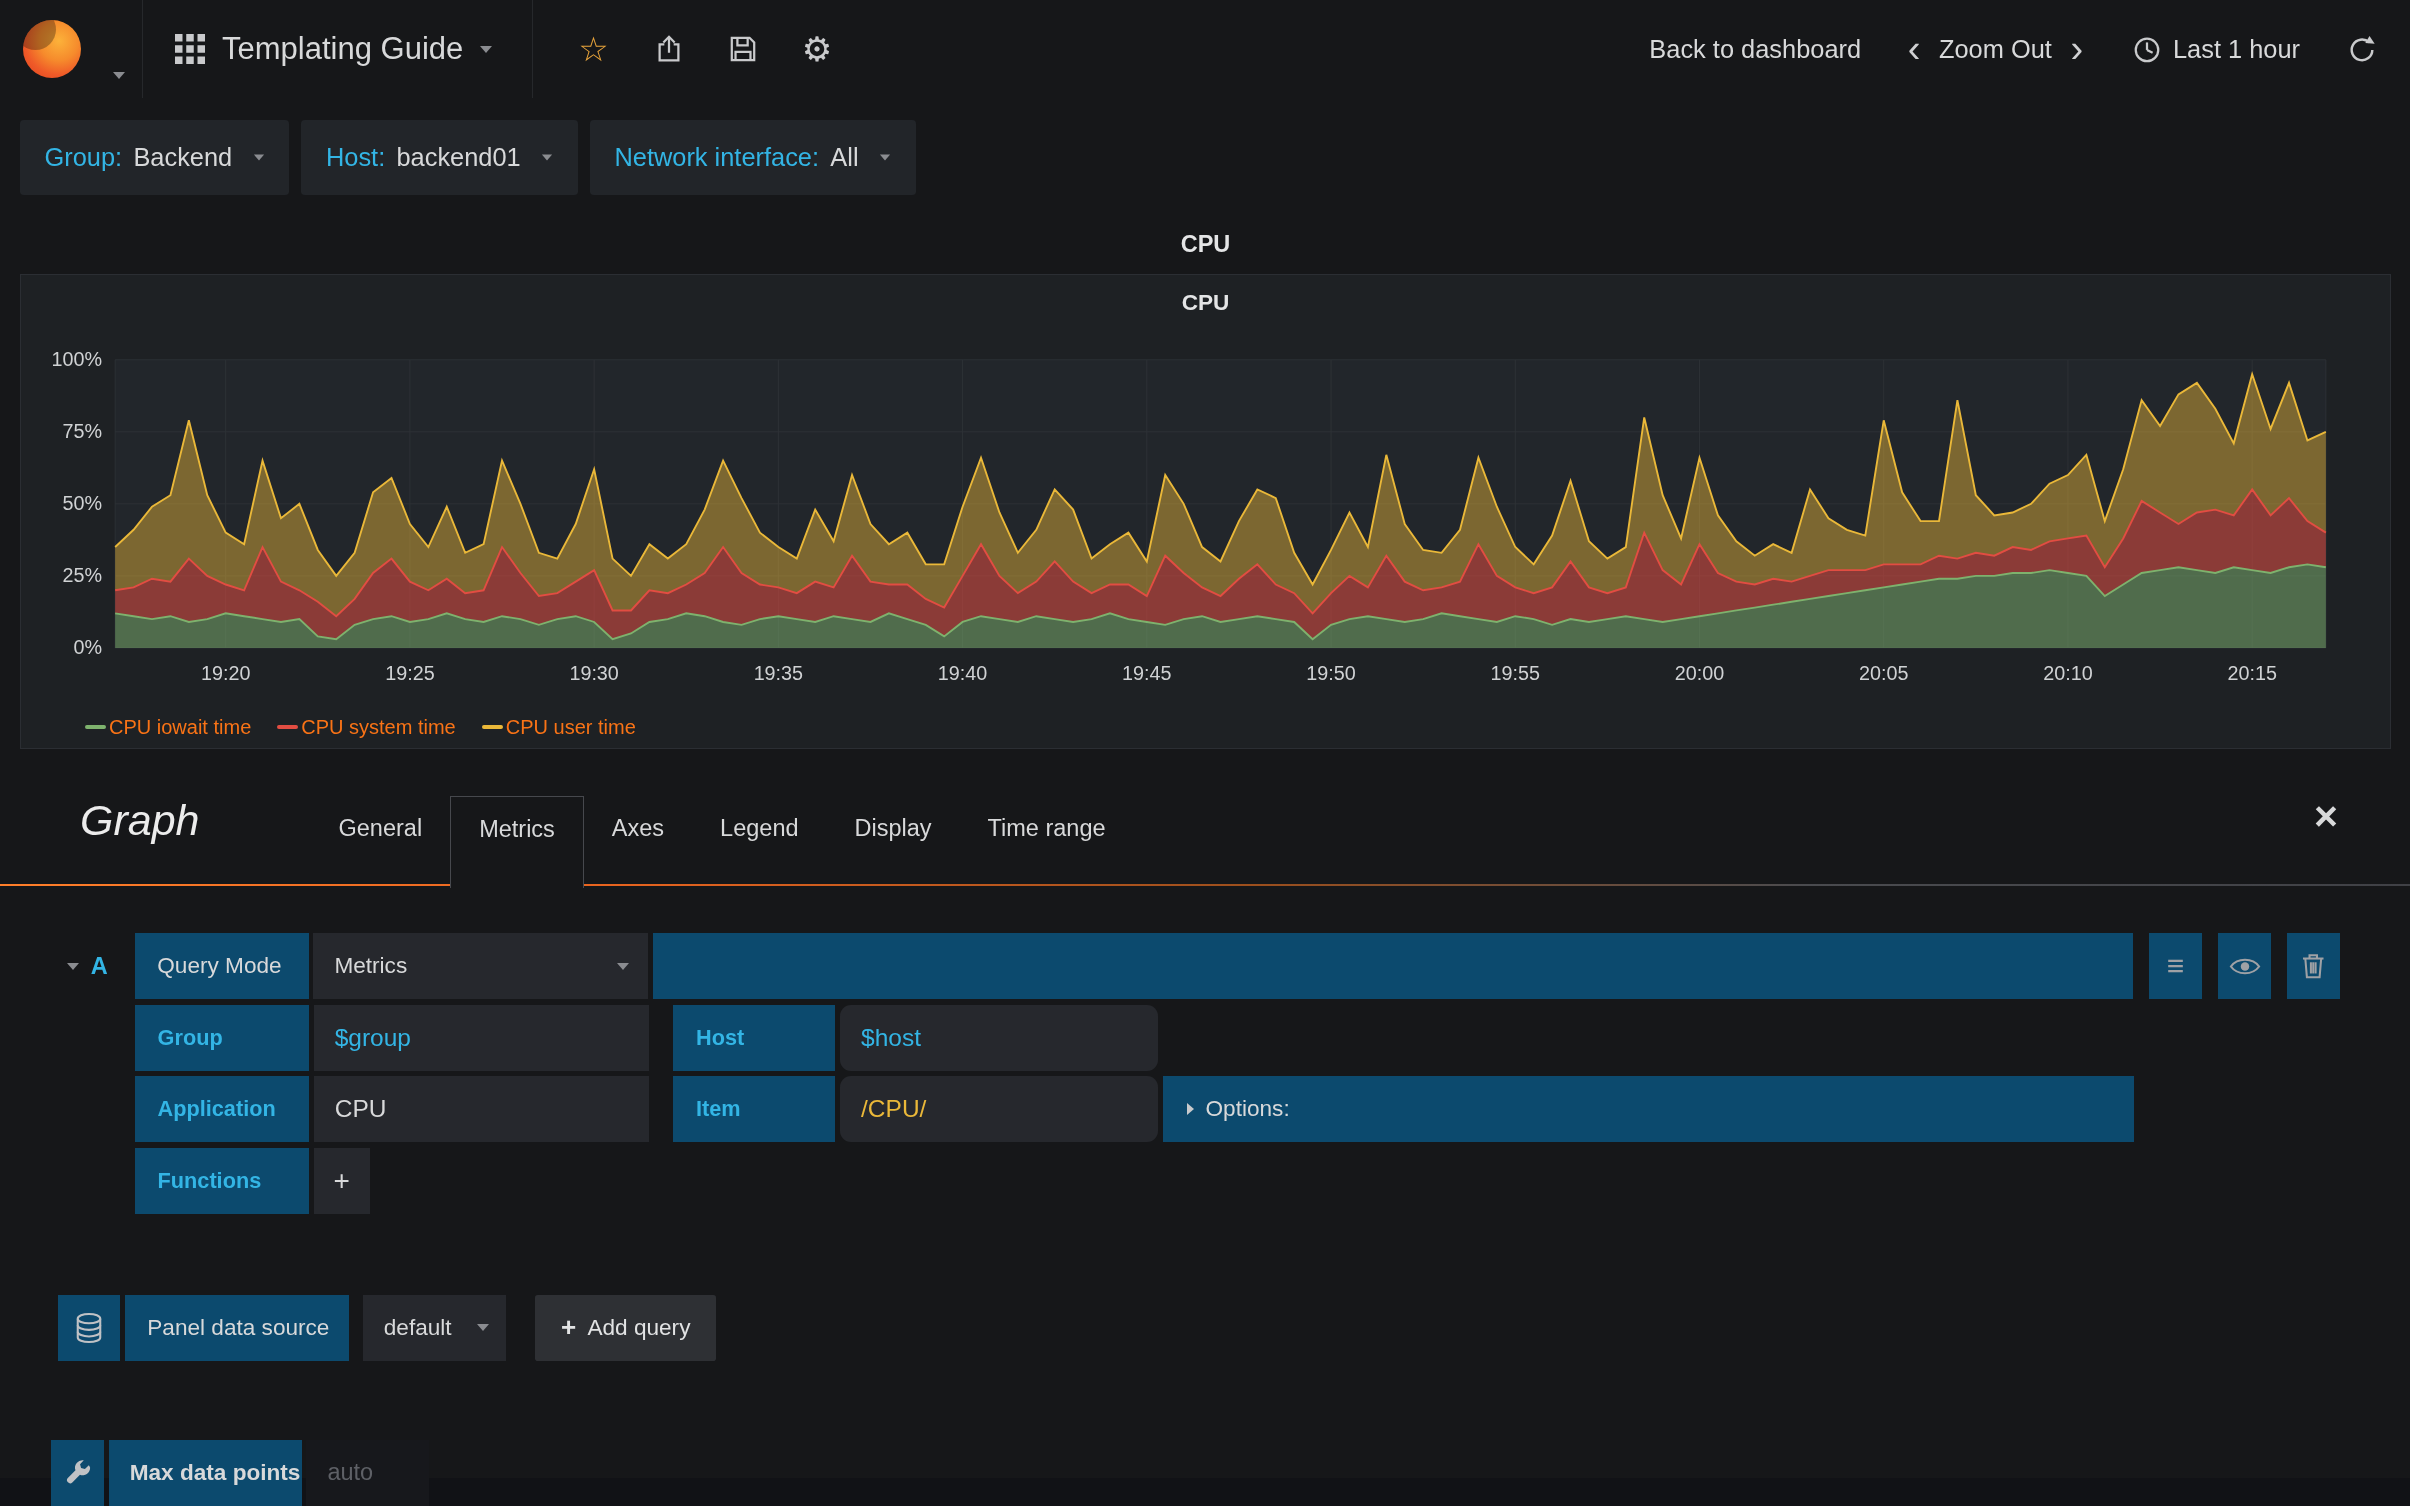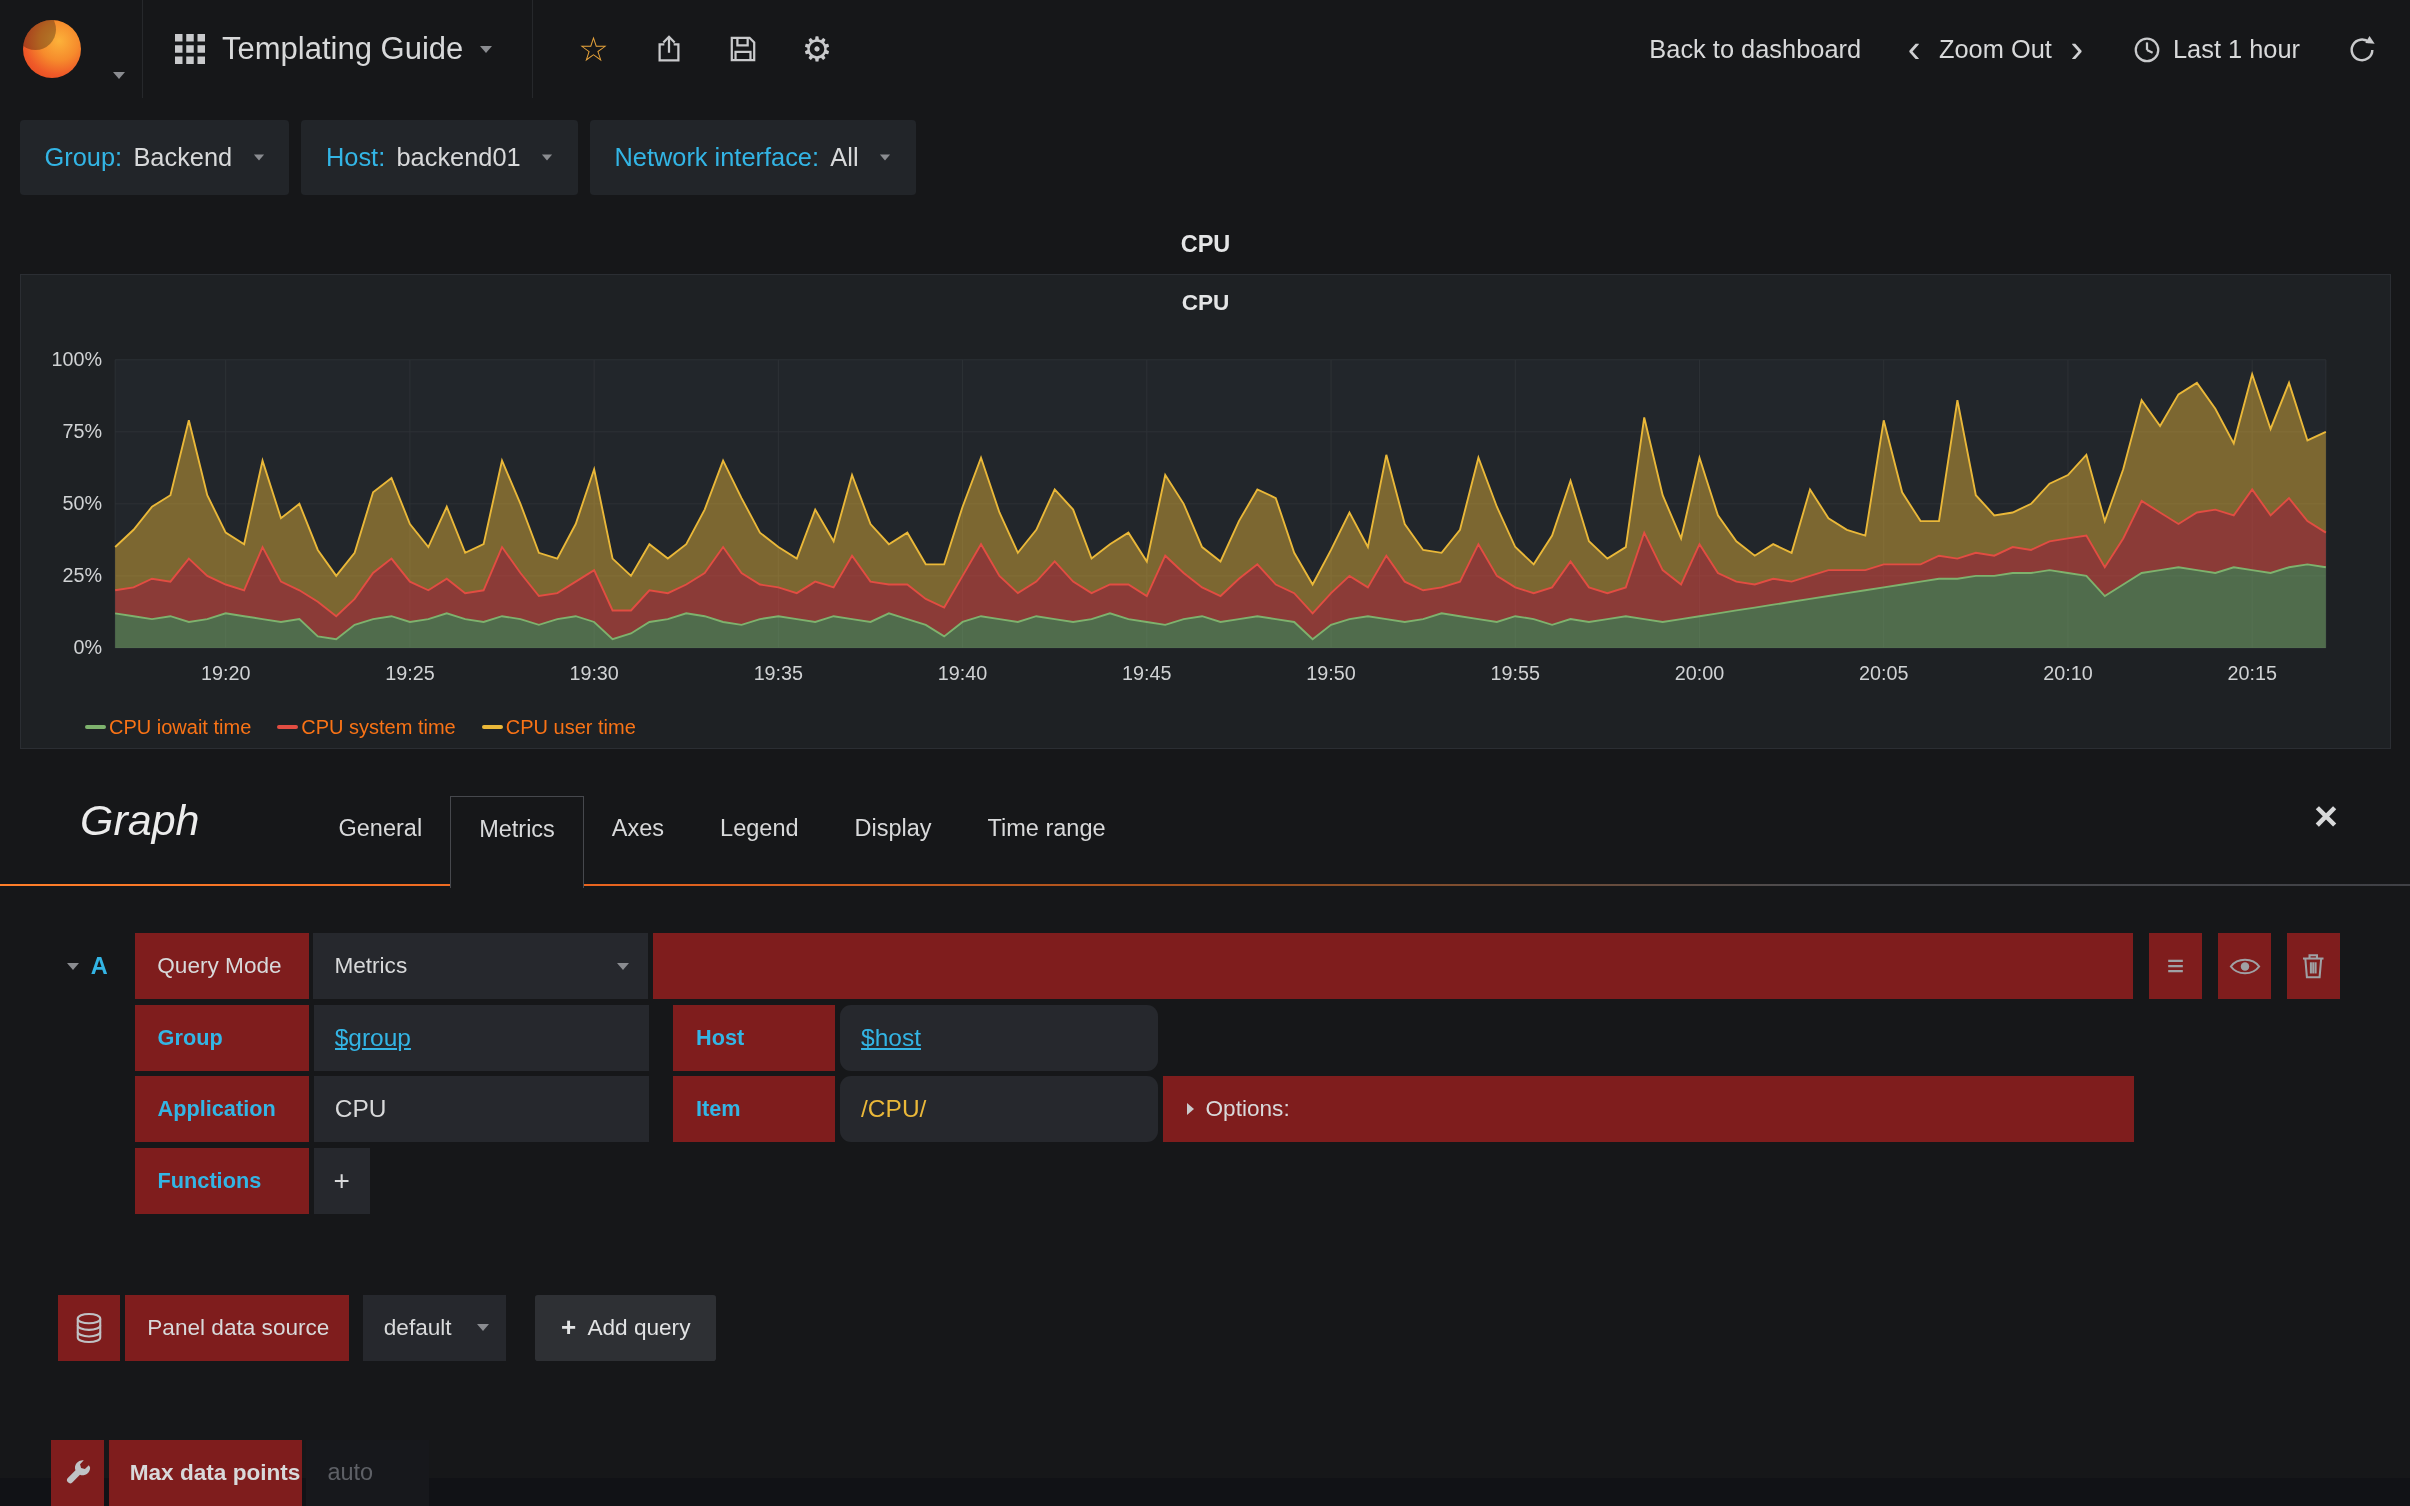--- a/index.html
+++ b/index.html
@@ -59,36 +59,36 @@
   .tab { font-size:23.5px; color:#d8d9da; padding:19px 28px 22.6px; cursor:pointer; position:relative; }
   .tab.active { border:0.9px solid #46484d; border-bottom:none; background:#161719; z-index:2; margin-bottom:-1.9px; padding-bottom:24.5px; }
   .close-btn { margin-left:auto; margin-right:73px; font-size:41px; font-weight:700; color:#d8d9da;
     padding-bottom:9.4px; cursor:pointer; line-height:1; }
 
   
   .query-section { margin-top:47px; }
   .q-row { display:flex; gap:4.7px; margin-bottom:5.6px; height:66px; }
   .q-row.r1 { padding-left:58px; }
   .q-row.indent { padding-left:135px; }
-  .qc { background:#7f1d1d; display:flex; align-items:center; font-size:22.6px; color:#d8d9da; }
+  .qc { background:#0c4a6e; display:flex; align-items:center; font-size:22.6px; color:#d8d9da; }
   .collapse-cell { background:transparent; width:72px; gap:11.3px; padding-left:9.4px; cursor:pointer; }
   .q-letter { color:#33B5E5; font-weight:700; font-size:23.5px; }
   .qlabel { width:174px; padding-left:22.6px; }
   .qkey { color:#33B5E5; font-weight:700; font-size:21.7px; }
   .qdrop { width:335px; background:#26282d; justify-content:space-between; padding:0 19px 0 21px; cursor:pointer; }
   .qfill { width:1480px; }
   .qicon { margin-left:11.3px; width:53px; justify-content:center; color:#9fa1a5; cursor:pointer; }
   .qicon:first-of-type { margin-left:11.3px; }
   .menu-glyph { font-size:30px; line-height:1; }
   .input-cell { background:#26282d; }
   .w356 { width:335px; } .w338 { width:318px;border-radius:11px; }
   .hostlabel { margin-left:20px; width:162px; }
   .input-cell input { width:100%; background:transparent; border:none; outline:none;
     font-family:"Liberation Sans", sans-serif; font-size:24.5px; padding-left:21px; color:#d8d9da; }
-  .val-blue input { color:#33B5E5;text-decoration:underline; }
+  .val-blue input { color:#33B5E5; }
   .val-yellow input { color:#EAB839; }
   .qopts { width:971px; gap:11.3px; padding-left:24.5px; cursor:pointer; }
   .plus-cell { width:56px; justify-content:center; background:#26282d; font-size:28px; cursor:pointer; }
 
   
   .ds-row { display:flex; gap:4.7px; margin-top:81px; height:66px; padding-left:58px; align-items:center; }
   .icon-cell { width:62px; height:66px; justify-content:center; }
   .ds-label { width:224px; padding-left:22.6px; height:66px; }
   .ds-drop { width:143px; margin-left:9.4px; height:66px; background:#26282d; justify-content:space-between;
     padding:0 17px 0 21px; cursor:pointer; }

